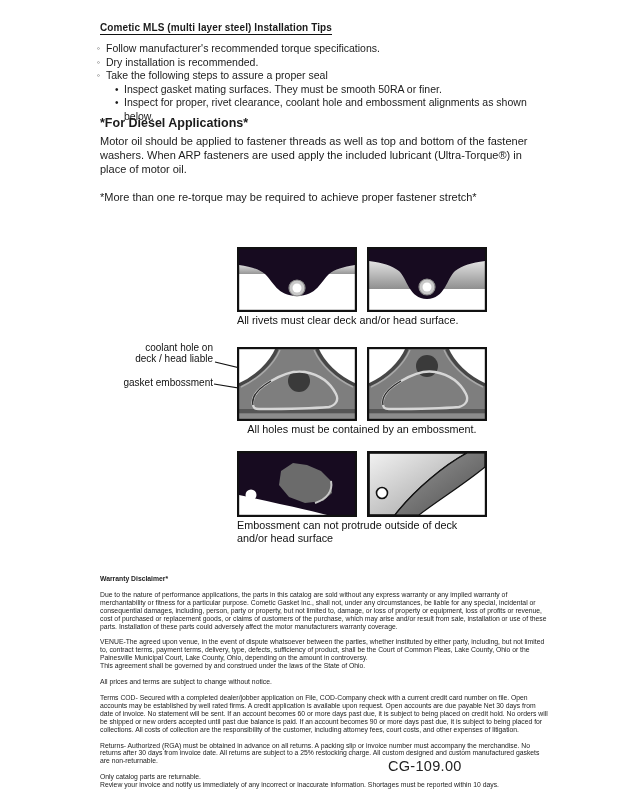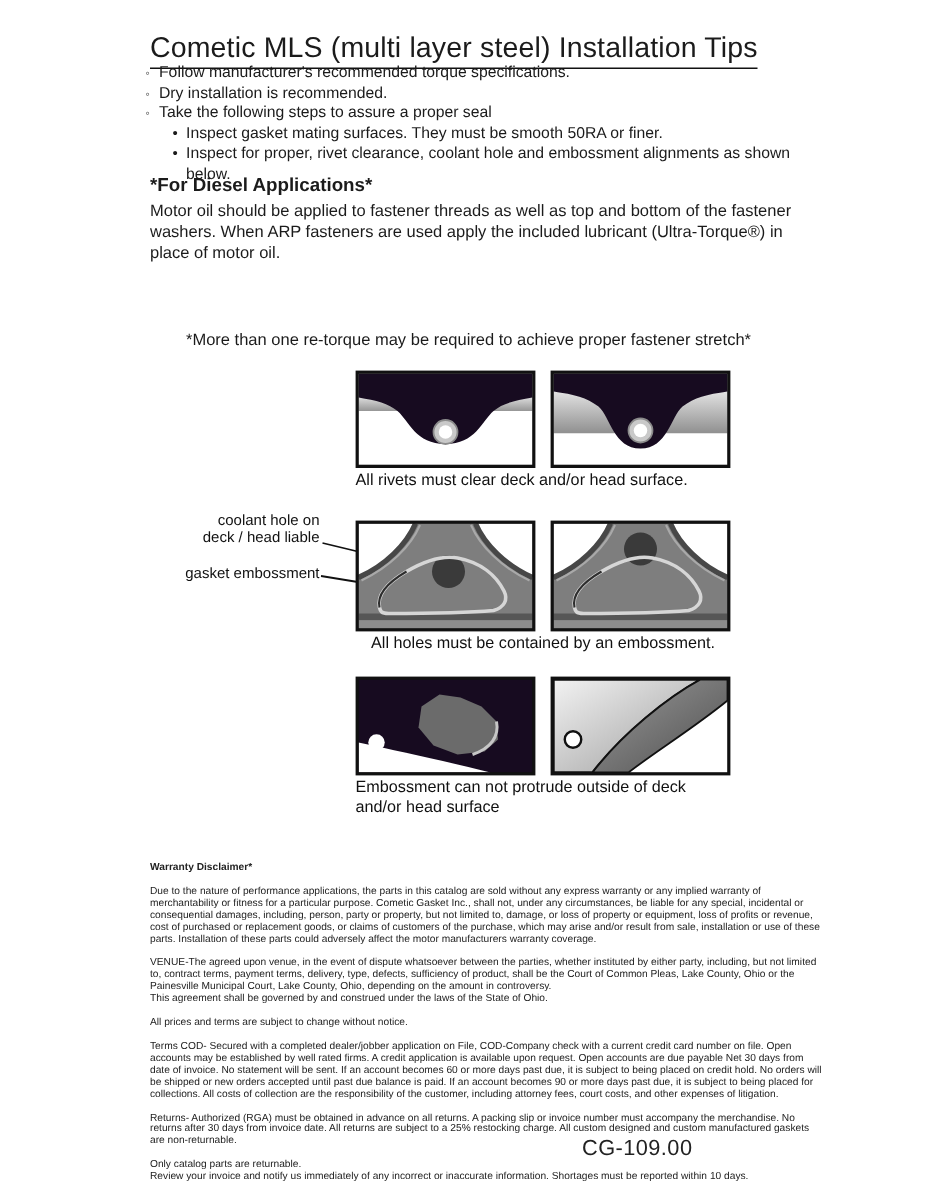--- a/index.html
+++ b/index.html
@@ -12,38 +12,38 @@
     position: relative;
     width: 618px;
     height: 800px;
     background: #ffffff;
     overflow: hidden;
   }
   .abs { position: absolute; }
 
   .title {
     left: 100px; top: 22px;
-    font-size: 19px; font-weight: normal;
+    font-size: 10px; font-weight: bold;
     display: inline-block;
     border-bottom: 1.5px solid #111;
     padding-bottom: 1px;
     letter-spacing: 0.1px;
   }
 
   .tips { left: 97px; top: 42px; width: 460px; font-size: 10.5px; line-height: 13.5px; }
   .tip-row { display: flex; align-items: flex-start; }
   .tip-row .marker { width: 9px; flex: 0 0 9px; font-size: 8px; line-height: 13.5px; }
   .tip-row.sub { padding-left: 18px; }
   .tip-row.sub .marker { font-size: 10px; }
 
   .diesel-heading { left: 100px; top: 116px; font-size: 12.5px; font-weight: bold; }
   .body-para { left: 100px; width: 448px; font-size: 11px; line-height: 14px; }
   .para1 { top: 134px; }
   .para2 { top: 165px; }
-  .note  { top: 220px; margin-left: 24px; }
+  .note  { top: 190px; }
 
   .fig-labels { left: 237px; width: 250px; display: flex; gap: 10px; margin-top: 26px; }
   .fig-labels span { width: 120px; text-align: center; font-size: 13px; font-weight: 600; letter-spacing: 0.6px; color: #111; }
   .row1-labels { top: 231px; } .row2-labels { top: 331px; } .row3-labels { top: 435px; }
 
   .fig-boxes { left: 237px; display: flex; gap: 10px; }
   .row1-boxes { top: 247px; } .row2-boxes { top: 347px; } .row3-boxes { top: 451px; }
   .fig-boxes svg { display: block; }
 
   .fig-caption { left: 237px; font-size: 10.8px; line-height: 12.5px; color: #111; }

